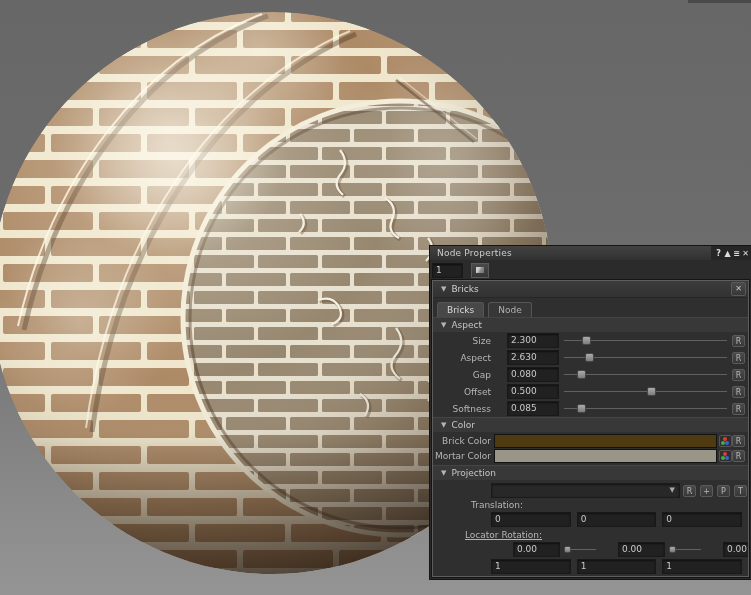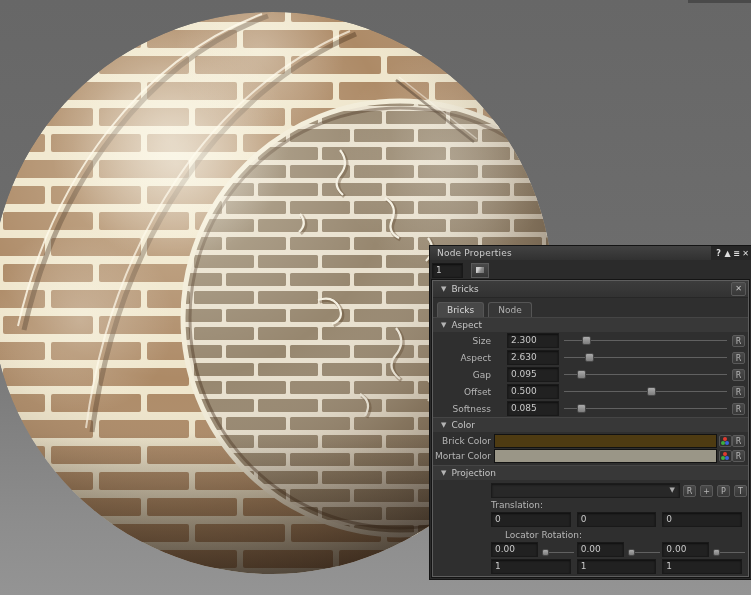--- a/index.html
+++ b/index.html
@@ -64,28 +64,28 @@
   .colbtn .dr,.colbtn .dg,.colbtn .db{position:absolute;width:4px;height:4px;border-radius:50%;}
   .colbtn .dr{background:#e03a2f;left:3px;top:1px;}
   .colbtn .dg{background:#3fae3f;left:1px;top:5px;}
   .colbtn .db{background:#3a62d8;left:5px;top:5px;}
 
   .drow{height:17px;display:flex;align-items:center;padding-left:58px;margin-top:2px;}
   .dd{width:192px;height:13px;background:#282828;border:1px solid #1b1b1b;position:relative;
       box-shadow:inset 0 1px 2px rgba(0,0,0,.5);color:#c9c9c9;line-height:13px;padding-left:3px;box-sizing:content-box;}
   .dd .arr{position:absolute;right:4px;top:0;color:#a8a8a8;font-size:7px;line-height:13px;}
   .drow .rbtn{margin-left:3px;flex:0 0 13px;}
-  .plabel{padding-left:58px;height:12px;line-height:12px;color:#b5b5b5;}
-  .plabel.rot{padding-left:72px;}
+  .plabel{padding-left:38px;height:12px;line-height:12px;color:#b5b5b5;}
+  .plabel.rot{padding-left:32px;text-decoration:underline;}
   .trow{display:flex;padding-left:58px;margin:1px 0 2px 0;}
   .tfield{width:78px;height:13px;background:#212121;border:1px solid #191919;
           box-shadow:inset 0 1px 2px rgba(0,0,0,.55);color:#c9c9c9;line-height:13px;
           padding-left:3px;margin-right:6px;}
   .rrow{display:flex;align-items:center;padding-left:58px;margin:1px 0 2px 0;}
-  .rgrp{display:flex;align-items:flex-end;width:87px;}
+  .rgrp{display:flex;align-items:center;width:87px;margin-left:22px;}
   .rfield{width:42px;height:13px;background:#212121;border:1px solid #191919;
           box-shadow:inset 0 1px 2px rgba(0,0,0,.55);color:#c9c9c9;line-height:13px;padding-left:3px;}
   .mini{position:relative;width:32px;height:9px;margin-left:4px;}
   .mini .track{top:4px;}
   .mini .handle{top:1px;width:7px;height:7px;}
 </style>
 </head>
 <body>
 
 <div class="stage">
@@ -221,21 +221,21 @@
         <span class="lbl">Aspect</span>
         <span class="field">2.630</span>
         <span class="slider">
             <span class="track"></span>
             <span class="handle" style="left: 13%;"></span>
           </span>
         <span class="rbtn">R</span>
       </div>
       <div class="srow">
         <span class="lbl">Gap</span>
-        <span class="field">0.095</span>
+        <span class="field">0.080</span>
         <span class="slider">
             <span class="track"></span>
             <span class="handle" style="left: 8%;"></span>
           </span>
         <span class="rbtn">R</span>
       </div>
       <div class="srow">
         <span class="lbl">Offset</span>
         <span class="field">0.500</span>
         <span class="slider">

